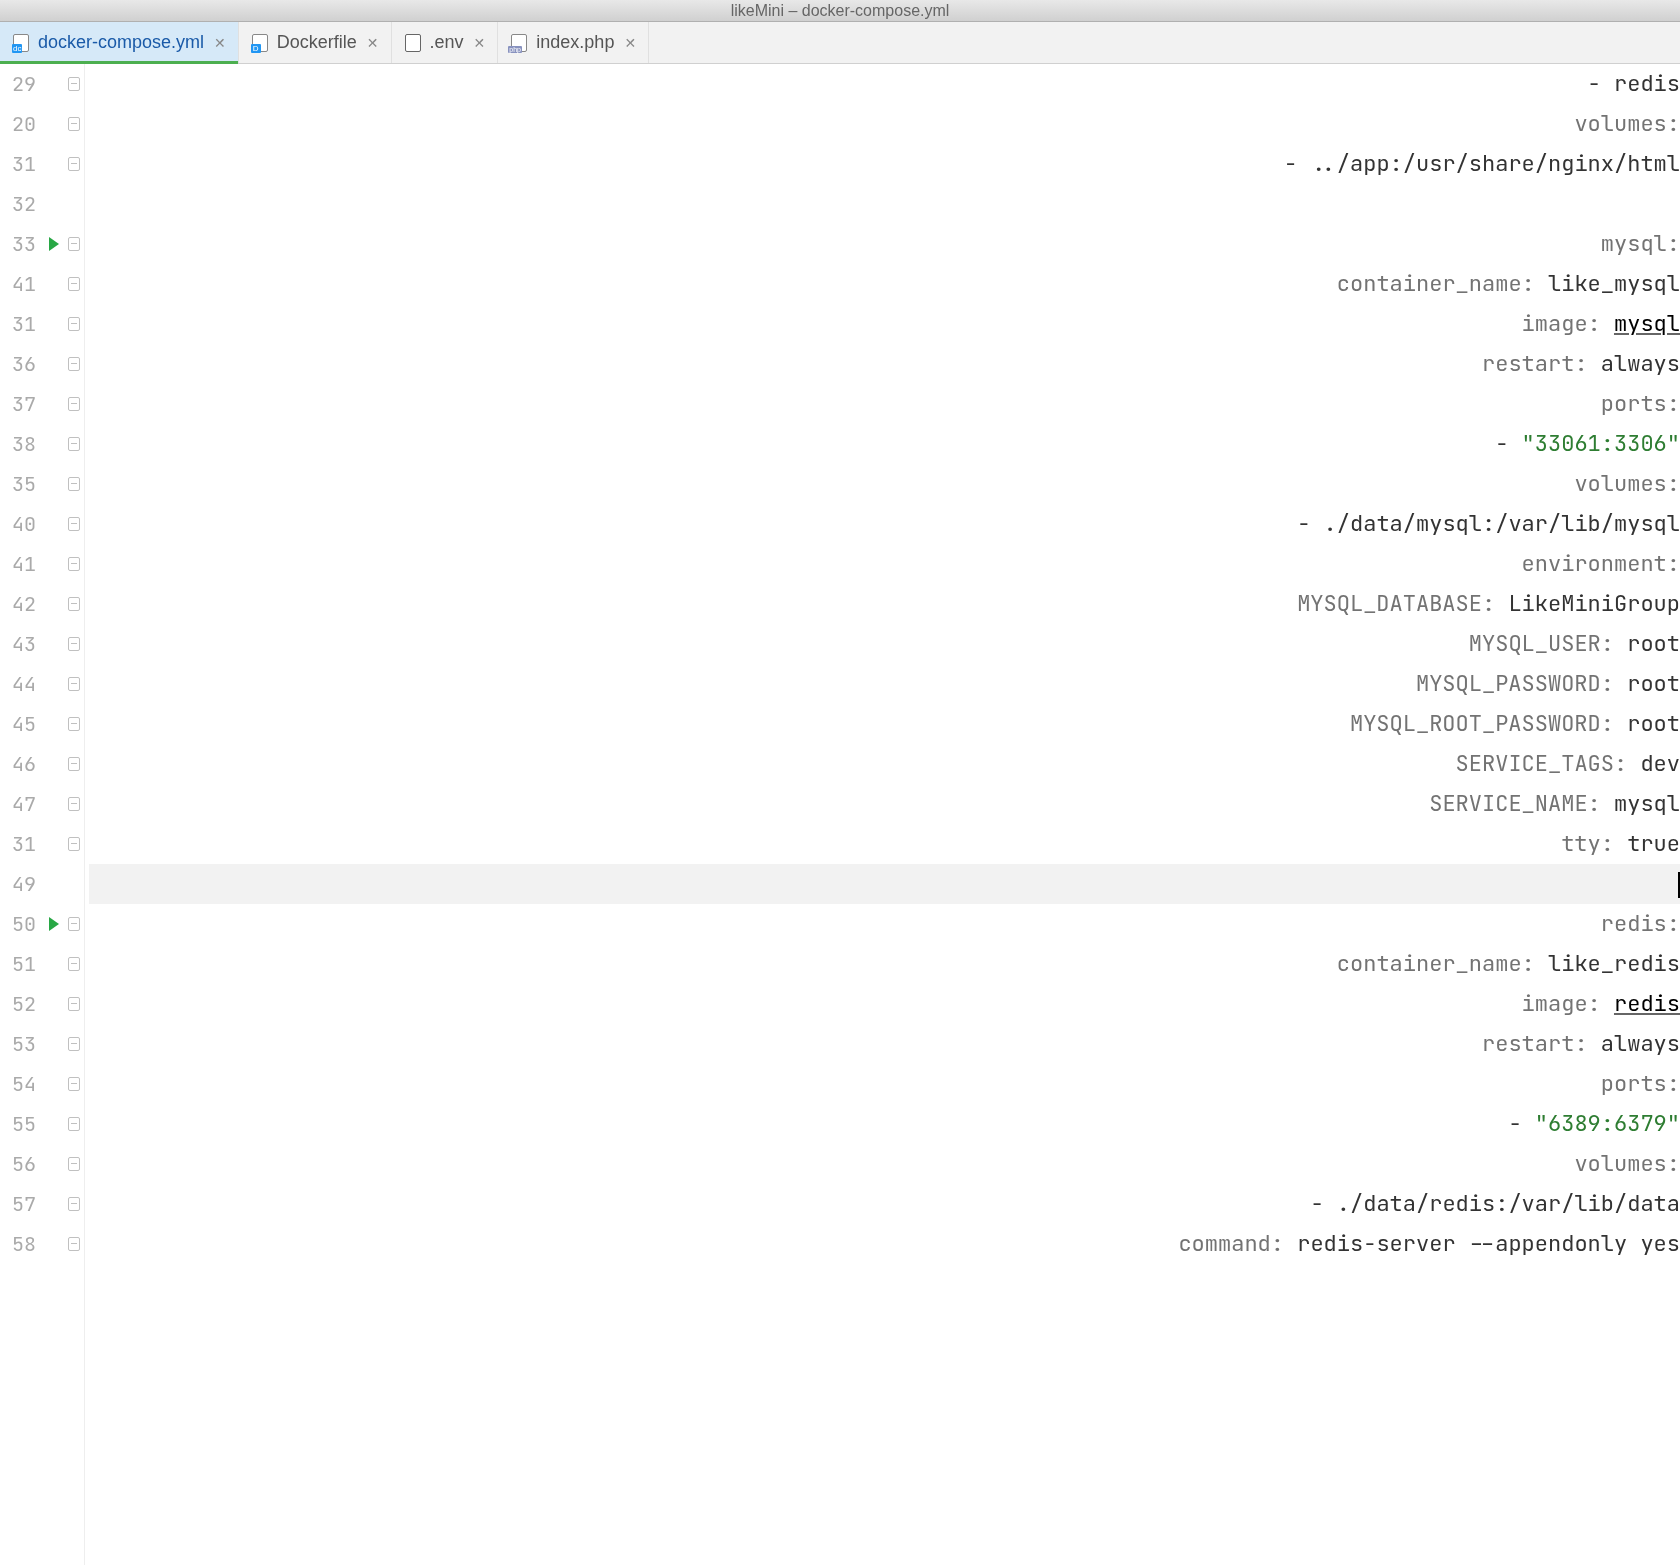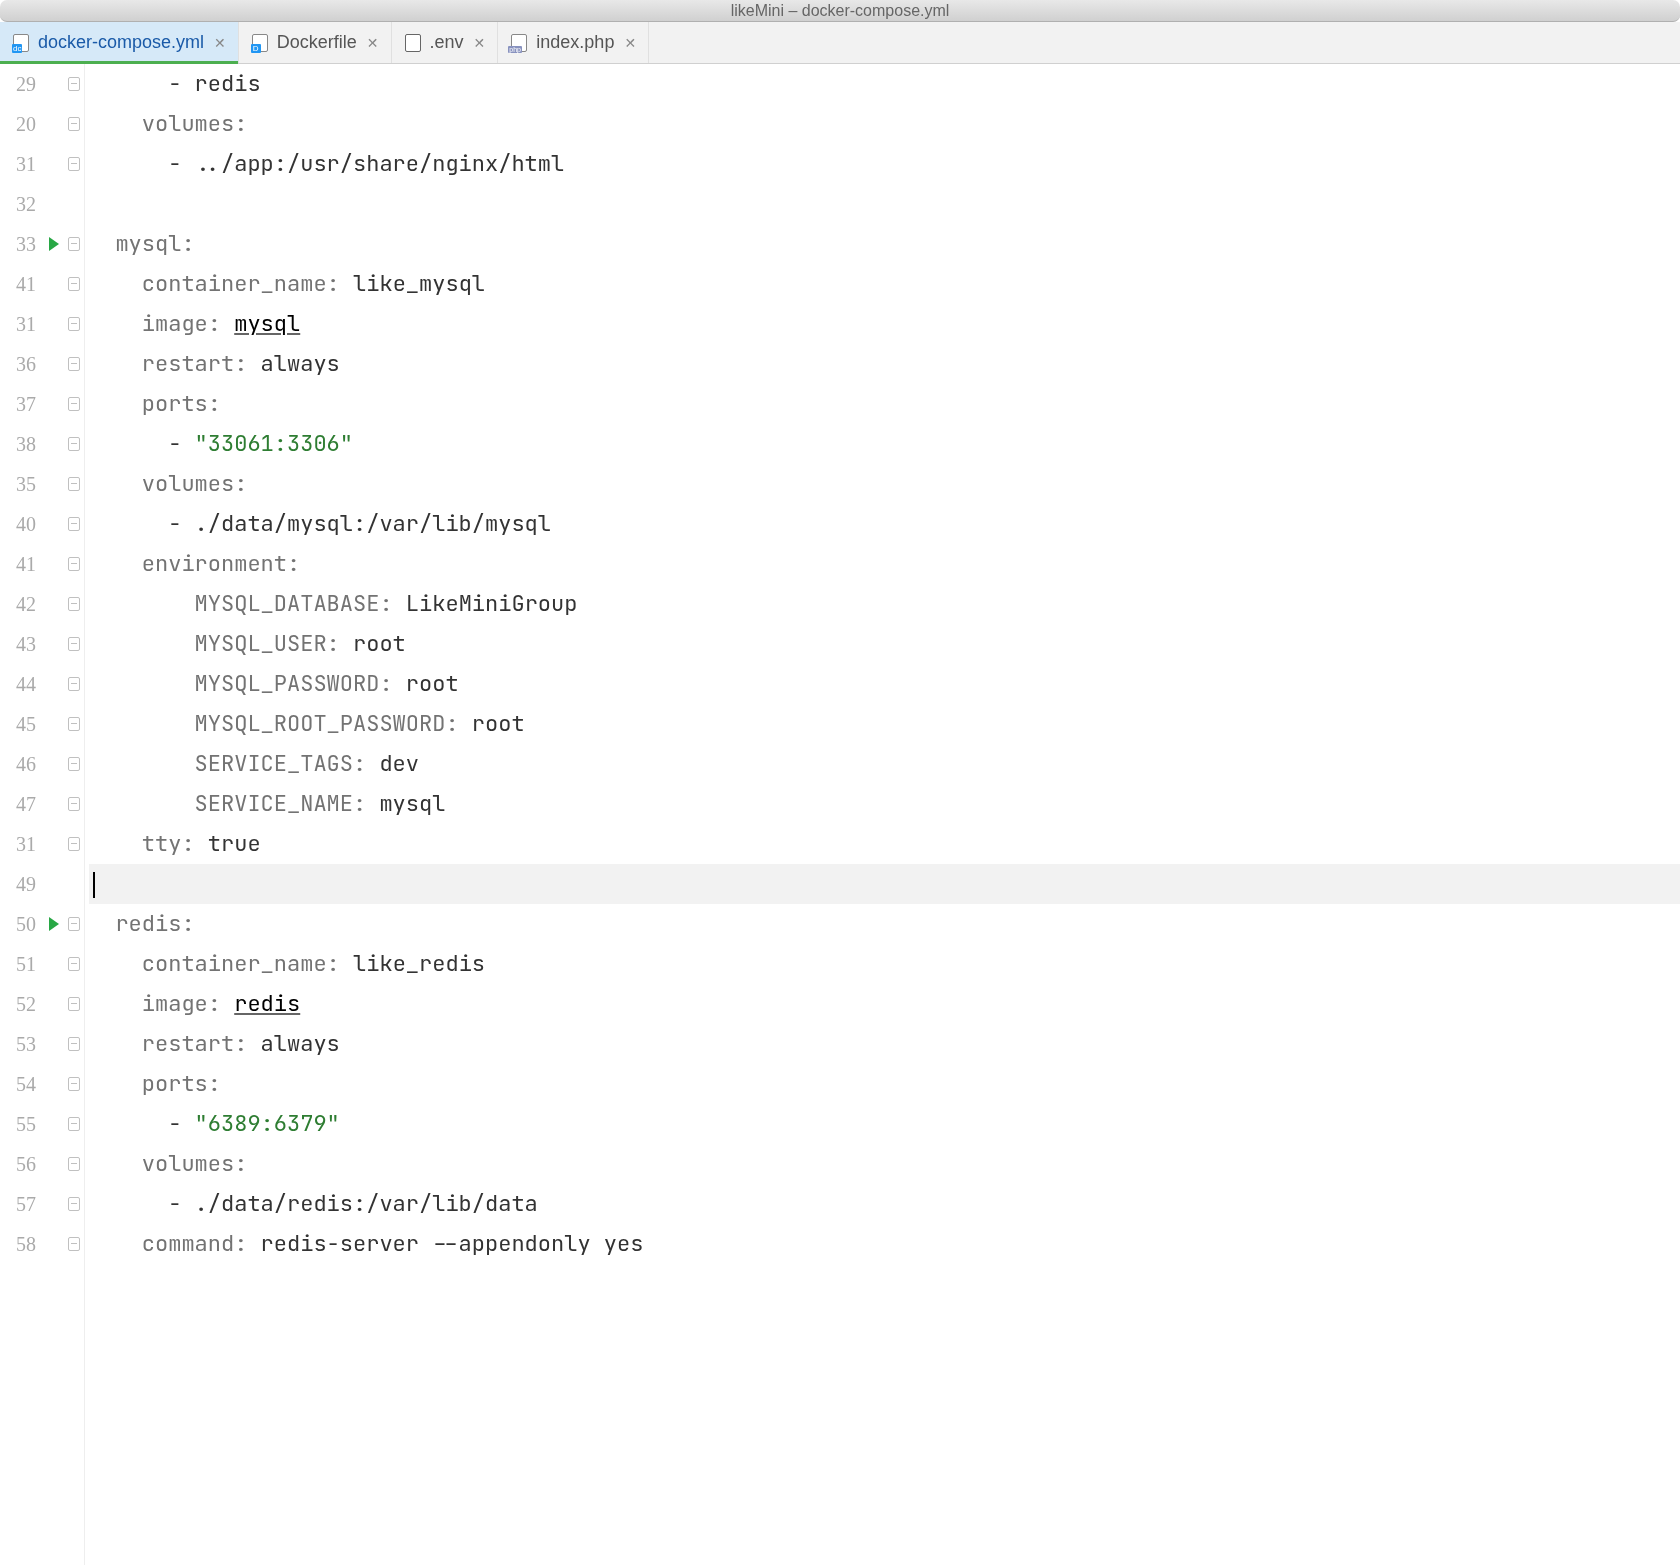--- a/index.html
+++ b/index.html
@@ -11,21 +11,20 @@
   }
   .titlebar {
     height: 22px;
     background: linear-gradient(#e8e8e8, #d0d0d0);
     border-bottom: 1px solid #b0b0b0;
     display: flex;
     align-items: center;
     justify-content: center;
     font-size: 16px;
     color: #666;
-    border-radius: 7px;
   }
   .tabbar {
     display: flex;
     background: #f2f2f2;
     border-bottom: 1px solid #d0d0d0;
     height: 42px;
   }
   .tab {
     display: flex;
     align-items: center;
@@ -80,39 +79,39 @@
     display: flex;
     align-items: center;
     height: 40px;
   }
   .lineno {
     width: 44px;
     text-align: right;
     color: #aaa;
     padding-right: 8px;
     font-size: 20px;
-    font-family: Liberation Serif, serif;
   }
   .runcol {
     width: 20px;
     display: flex;
     align-items: center;
     justify-content: center;
   }
   .foldcol {
     width: 20px;
     display: flex;
     align-items: center;
     justify-content: center;
     color: #bbb;
   }
   .code {
     flex: 1;
     white-space: pre;
     padding-left: 4px;
+    text-align: right;
   }
   .code-line {
     height: 40px;
   }
   .code-line.current {
     background: #f2f2f2;
   }
   .key { color: #737373; }
   .val { color: #333; }
   .dash { color: #333; }

